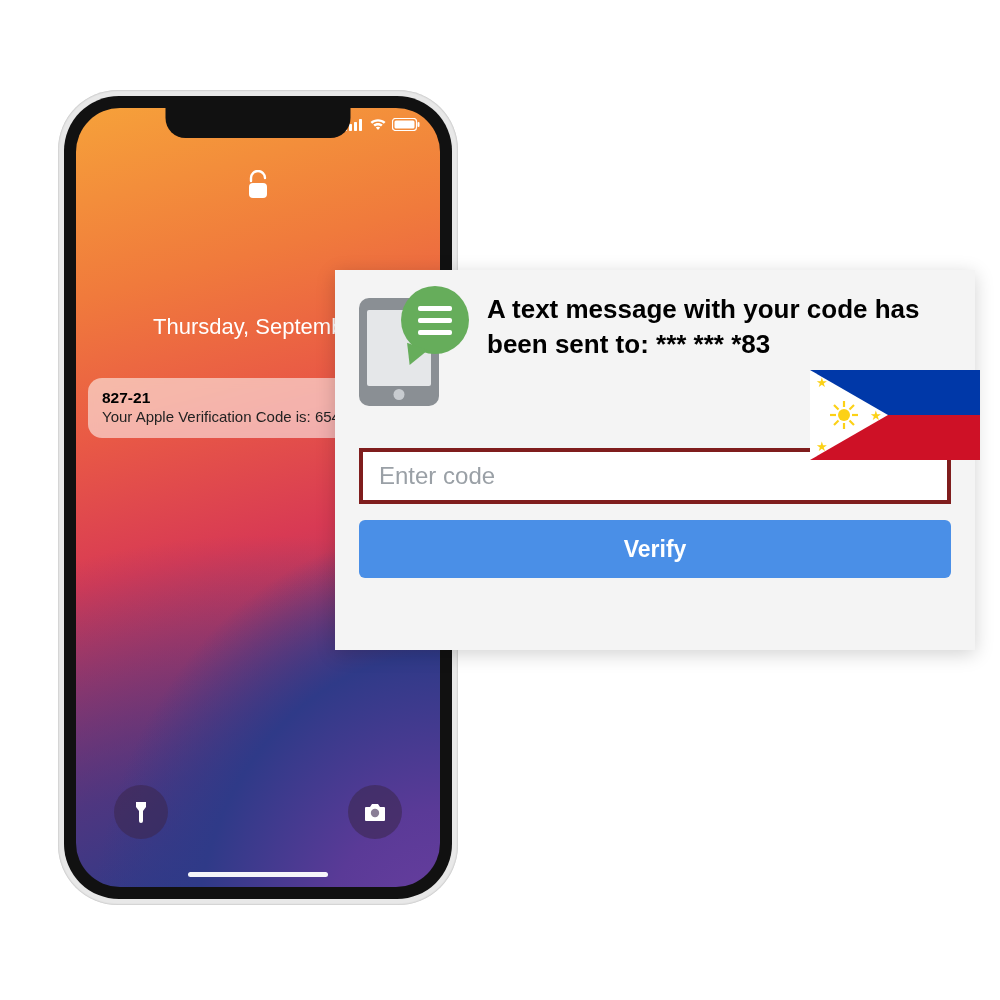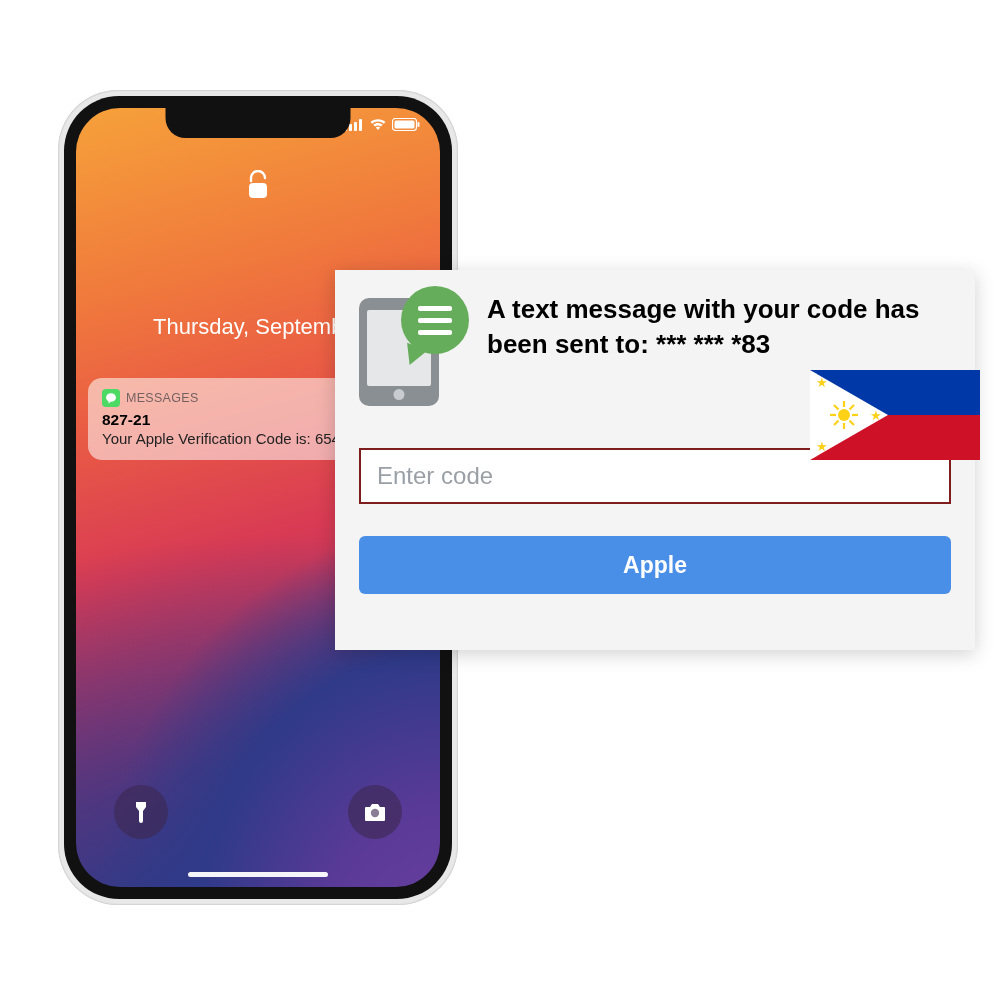--- a/index.html
+++ b/index.html
@@ -255,27 +255,27 @@
     font-size: 26px;
     font-weight: 700;
     color: #000;
     line-height: 1.35;
     padding-top: 4px;
   }
 
   .code-input {
     width: 100%;
     height: 56px;
-    border: 2px solid #7f1d1d;
+    border: 4px solid #7f1d1d;
     background: #fff;
     font-size: 24px;
     color: #555;
     padding: 0 16px;
     outline: none;
-    margin-bottom: 32px;
+    margin-bottom: 16px;
   }
   .code-input::placeholder { color: #9aa0a6; }
 
   .verify-btn {
     width: 100%;
     height: 58px;
     background: #4a8fe7;
     color: #fff;
     border: none;
     border-radius: 6px;
@@ -360,29 +360,20 @@
       <div class="lock-icon">
         <svg width="24" height="32" viewBox="0 0 24 32">
           <path d="M5 11 V8 a7 7 0 0 1 14 0" fill="none" stroke="#fff" stroke-width="2.4" stroke-linecap="round"></path>
           <rect x="3" y="13" width="18" height="15" rx="4" fill="#fff"></rect>
         </svg>
       </div>
 
       <div class="date">Thursday, September</div>
 
       <div class="notification">
-        <div class="notif-header">
-          <div class="notif-app-icon">
-            <svg width="12" height="12" viewBox="0 0 12 12">
-                <ellipse cx="6" cy="5.5" rx="5" ry="4.3" fill="#fff"></ellipse>
-                <path d="M3 9.5 L4 11.5 L6 9.2 Z" fill="#fff"></path>
-              </svg>
-          </div>
-          <span class="notif-app-name">MESSAGES</span>
-        </div>
         <div class="notif-title">827-21</div>
         <div class="notif-body">Your Apple Verification Code is: 6543</div>
       </div>
 
       <div class="bottom-buttons">
         <div class="round-btn">
           <svg width="20" height="24" viewBox="0 0 20 24">
             <path d="M5 2 h10 v5 l-3 4 v10 a2 2 0 0 1 -4 0 v-10 l-3 -4 z" fill="#fff"></path>
           </svg>
         </div>
@@ -408,21 +399,21 @@
           <div class="line"></div>
           <div class="line"></div>
       </div>
       <div class="bubble-tail"></div>
     </div>
     <div class="verify-msg">A text message with your code has been sent to: *** *** *83</div>
   </div>
 
   <input class="code-input" type="text" placeholder="Enter code" style="">
 
-  <button class="verify-btn">Apple</button>
+  <button class="verify-btn">Verify</button>
 </div>
 
 <div class="flag">
   <div class="flag-blue"></div>
   <div class="flag-red"></div>
   <div class="flag-tri"></div>
   <svg class="flag-sun" viewBox="0 0 28 28">
     <circle cx="14" cy="14" r="6" fill="#fcd116"></circle>
     <g stroke="#fcd116" stroke-width="2.2">
       <line x1="14" y1="0" x2="14" y2="6"></line>

